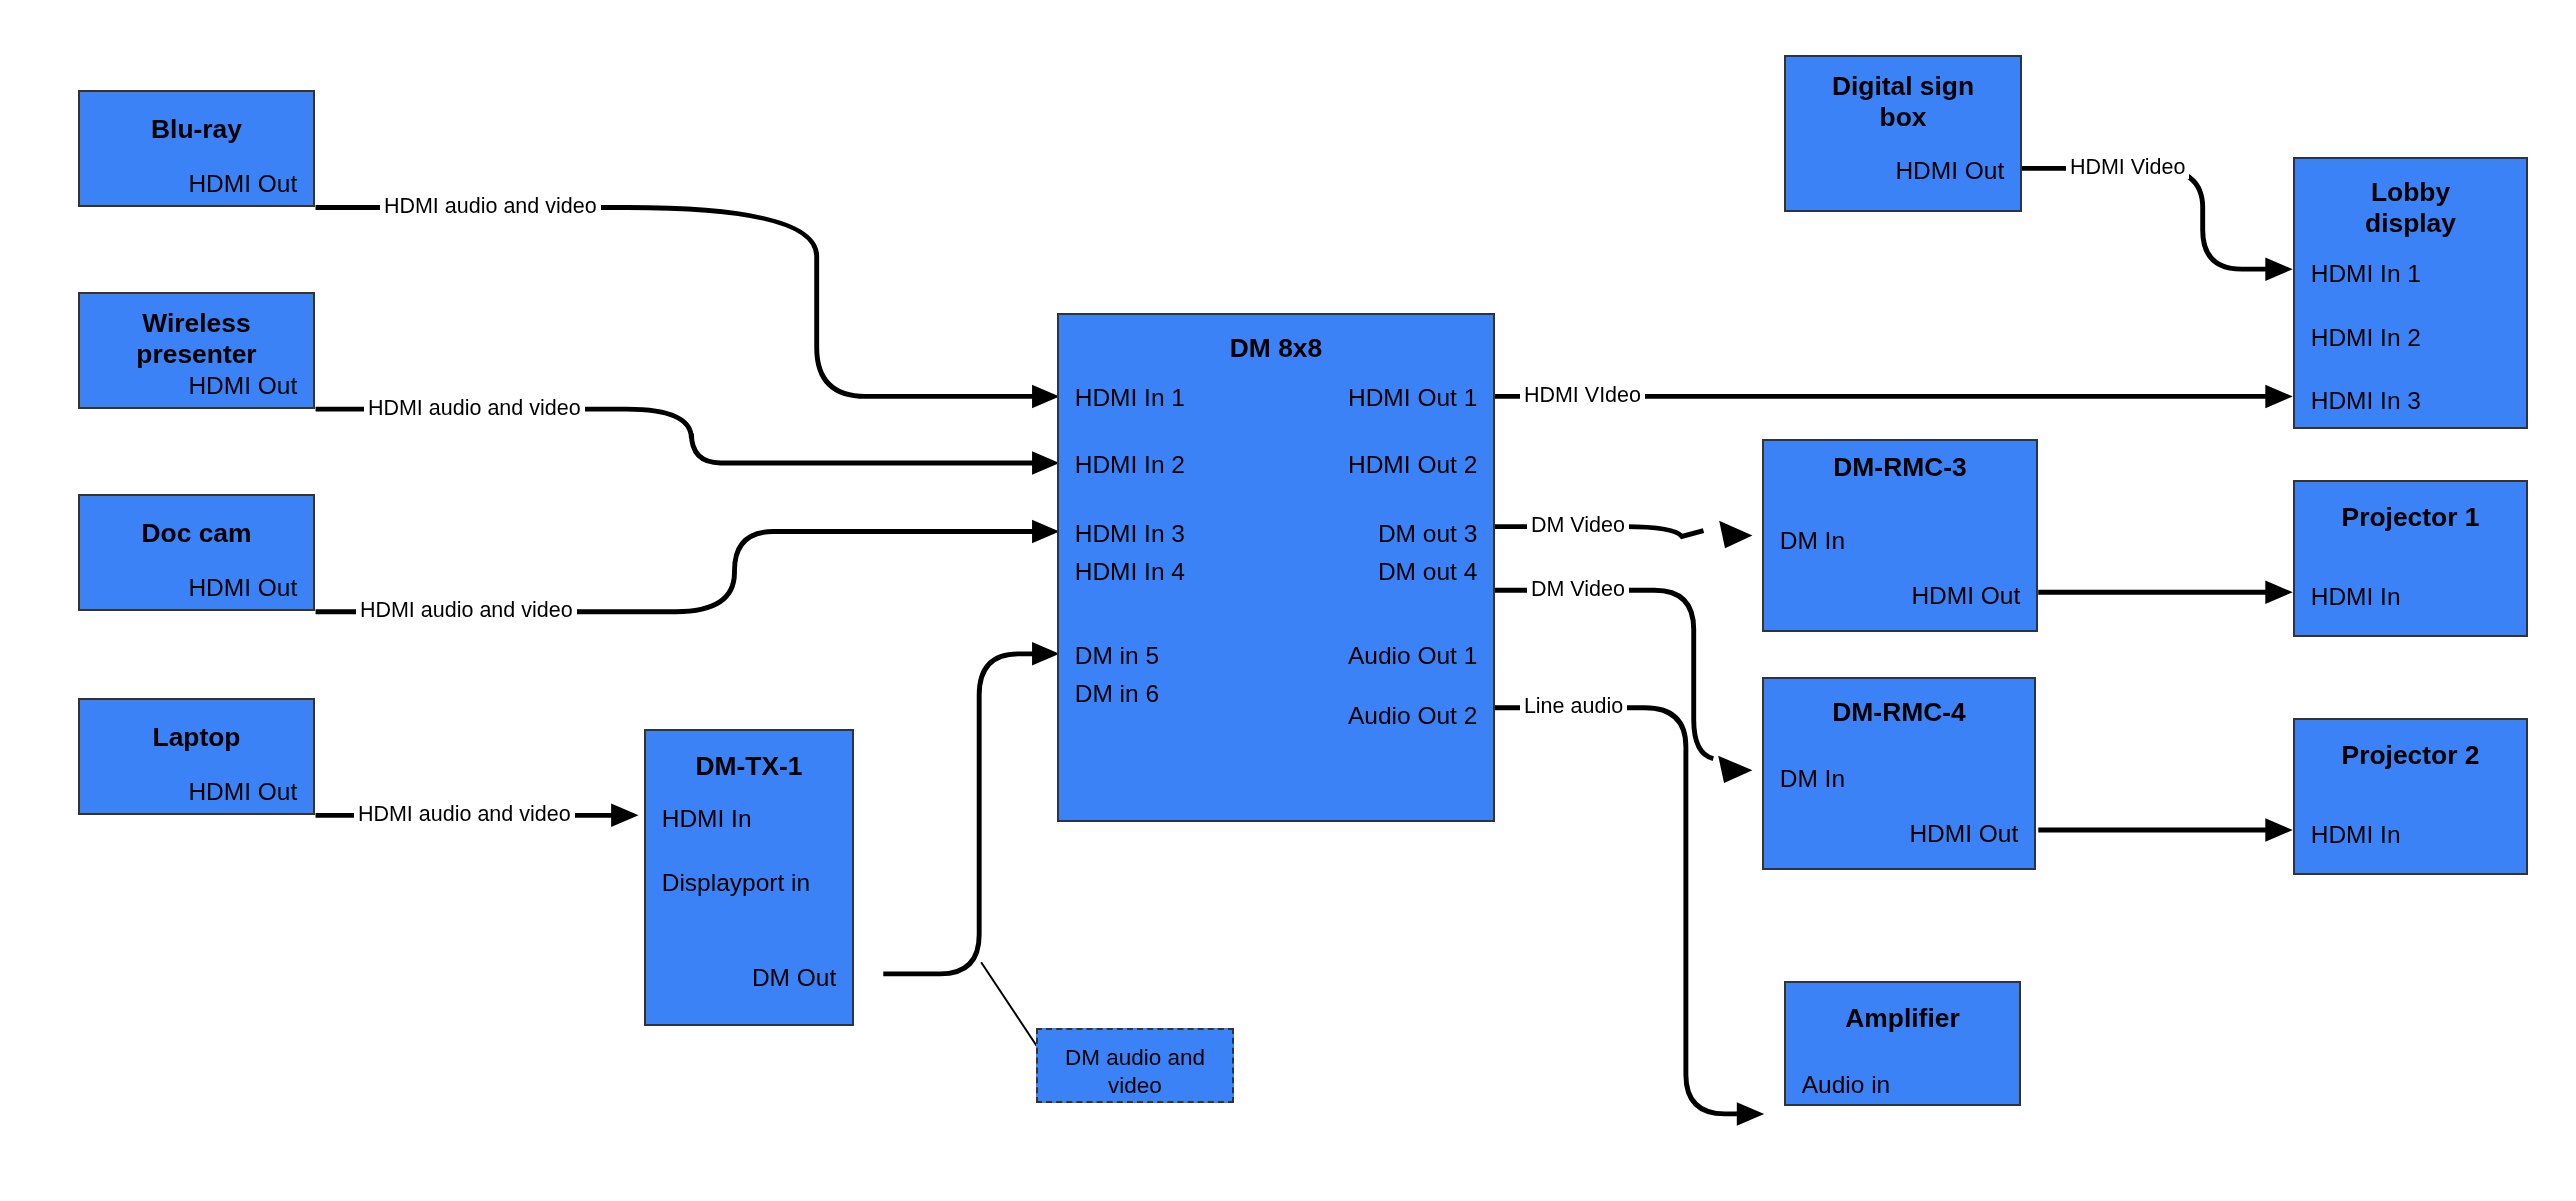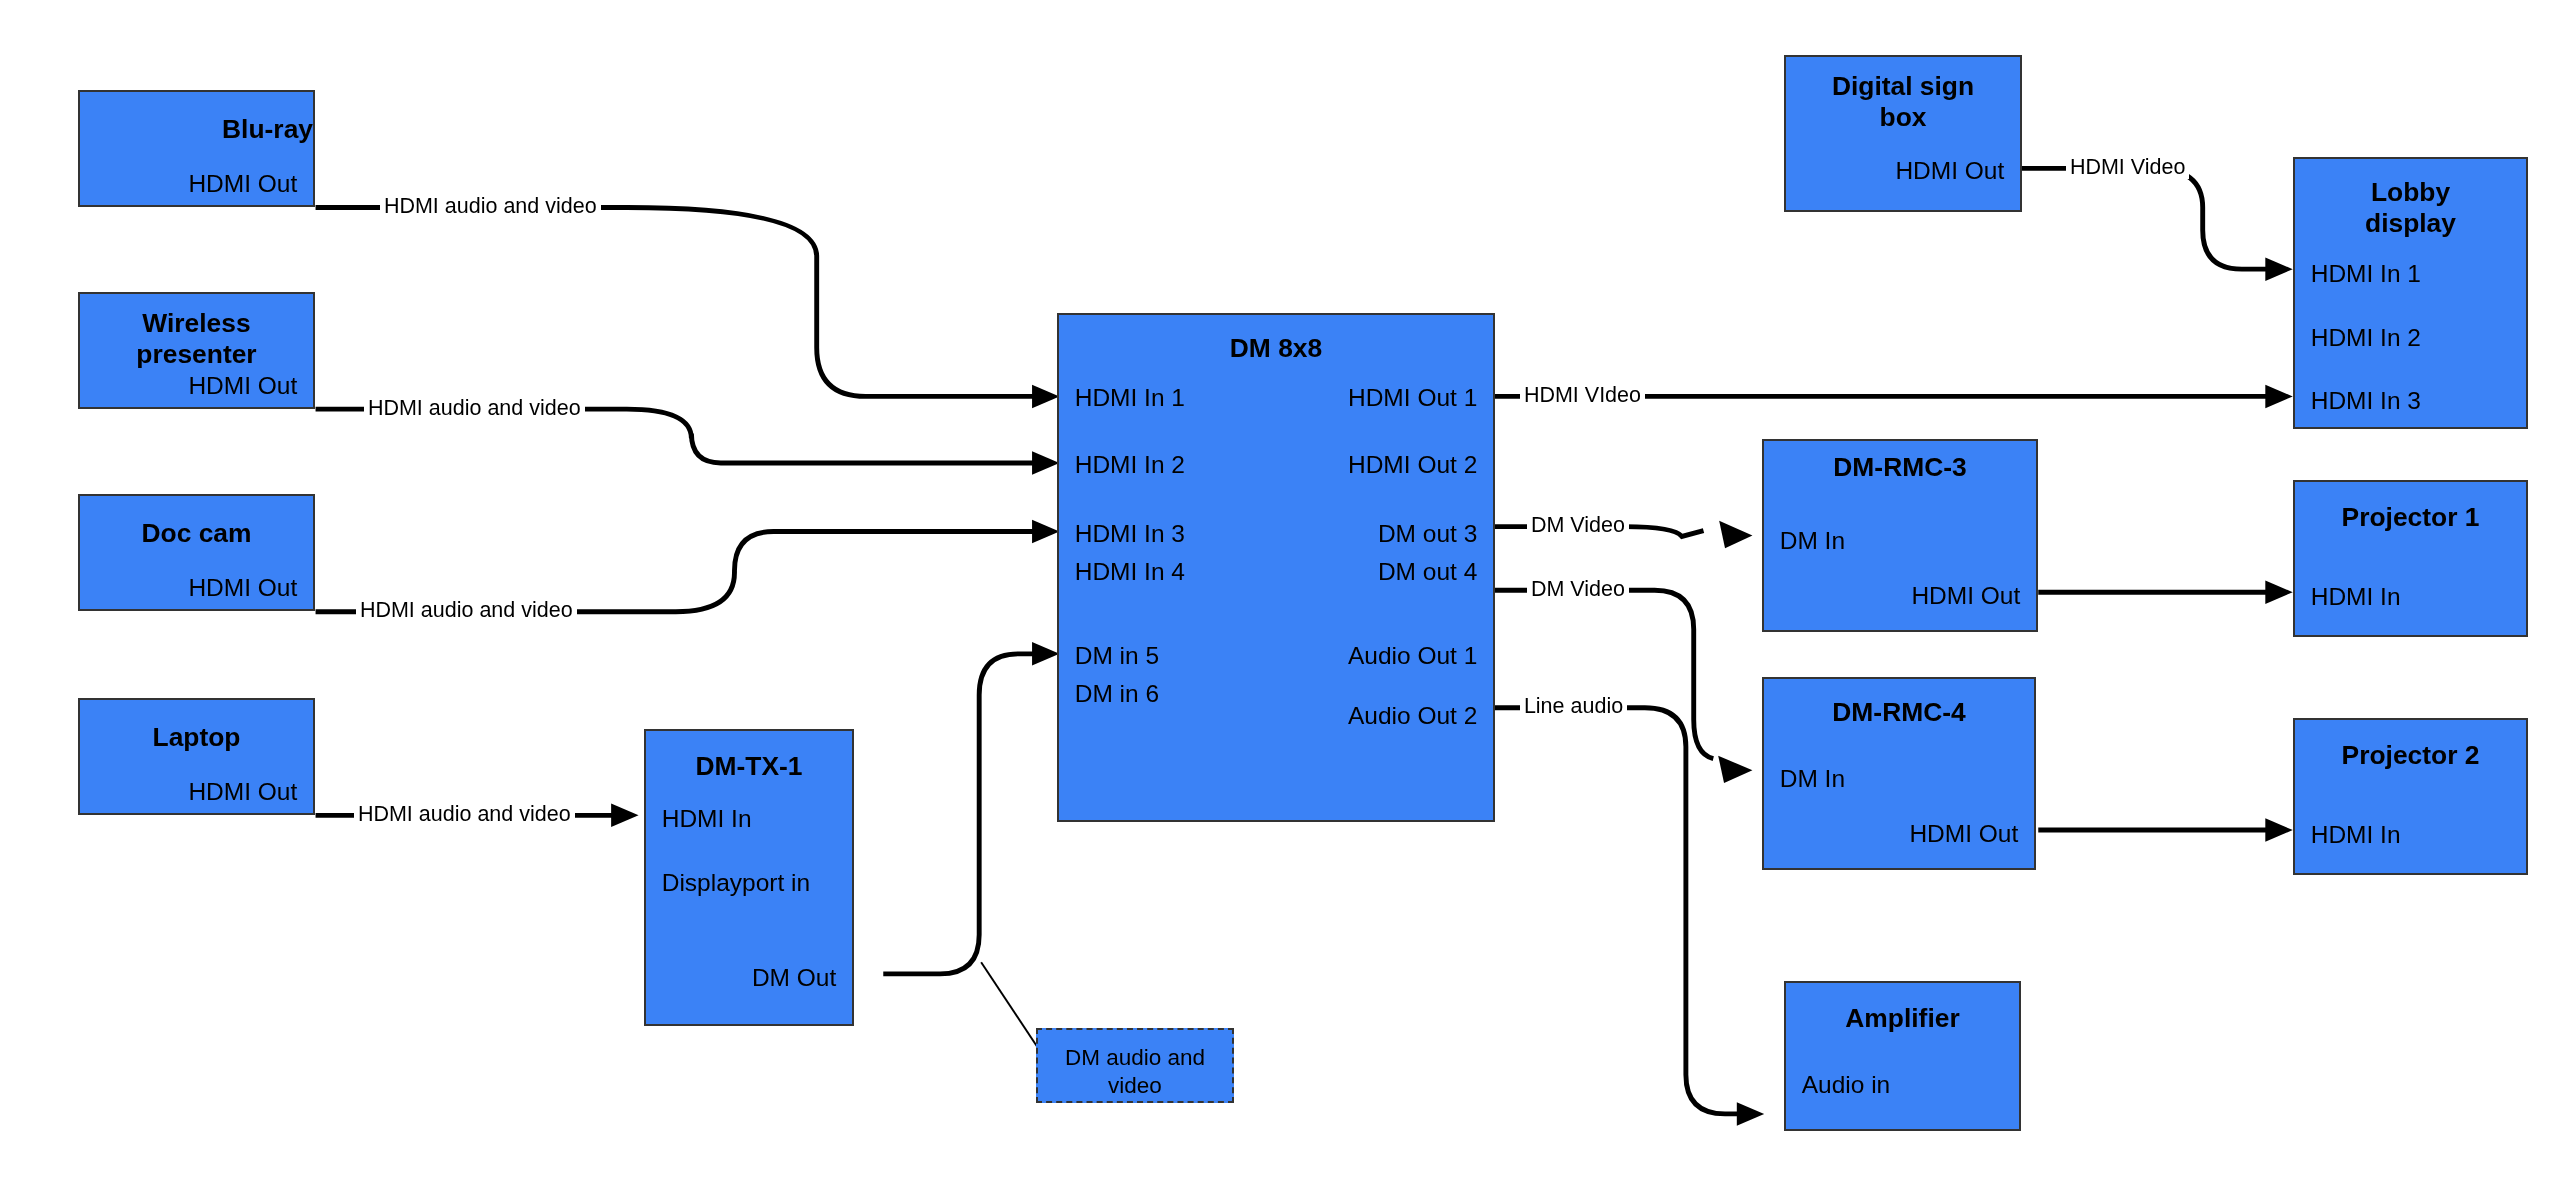--- a/index.html
+++ b/index.html
@@ -115,21 +115,21 @@
     <polygon points="2342,275 2314,263 2314,287" fill="#000000"></polygon>
 
     <line x1="2082" y1="605" x2="2330" y2="605"></line>
     <polygon points="2342,605 2314,593 2314,617" fill="#000000"></polygon>
 
     <line x1="2082" y1="848" x2="2330" y2="848"></line>
     <polygon points="2342,848 2314,836 2314,860" fill="#000000"></polygon>
   </svg>
 
   <div class="node" style="left:78px;top:90px;width:237px;height:117px;">
-    <div class="title" style="top:21.5px;text-align:right;">Blu-ray</div>
+    <div class="title" style="top:21.5px;">Blu-ray</div>
     <div class="port right" style="top:80px;">HDMI Out</div>
   </div>
 
   <div class="node" style="left:78px;top:292px;width:237px;height:117px;">
     <div class="title" style="top:13.7px;padding:0 17.6px;">Wireless presenter</div>
     <div class="port right" style="top:80px;">HDMI Out</div>
   </div>
 
   <div class="node" style="left:78px;top:494px;width:237px;height:117px;">
     <div class="title" style="top:21.5px;">Doc cam</div>
@@ -191,21 +191,21 @@
   <div class="node" style="left:2293px;top:480px;width:235px;height:157px;">
     <div class="title" style="top:19.6px;">Projector 1</div>
     <div class="port left" style="top:103px;">HDMI In</div>
   </div>
 
   <div class="node" style="left:2293px;top:718px;width:235px;height:157px;">
     <div class="title" style="top:19.6px;">Projector 2</div>
     <div class="port left" style="top:103px;">HDMI In</div>
   </div>
 
-  <div class="node" style="left:1784px;top:981px;width:237px;height:150px;">
+  <div class="node" style="left:1784px;top:981px;width:237px;height:125px;">
     <div class="title" style="top:19.6px;">Amplifier</div>
     <div class="port left" style="top:90px;">Audio in</div>
   </div>
 
   <div class="node dashed" style="left:1036px;top:1028px;width:198px;height:75px;">
     <div class="note-text" style="top:13.7px;padding:0 9.8px;">DM audio and video</div>
   </div>
 
   <div class="edge-label" style="left:380px;top:196px;">HDMI audio and video</div>
   <div class="edge-label" style="left:364px;top:398px;">HDMI audio and video</div>

